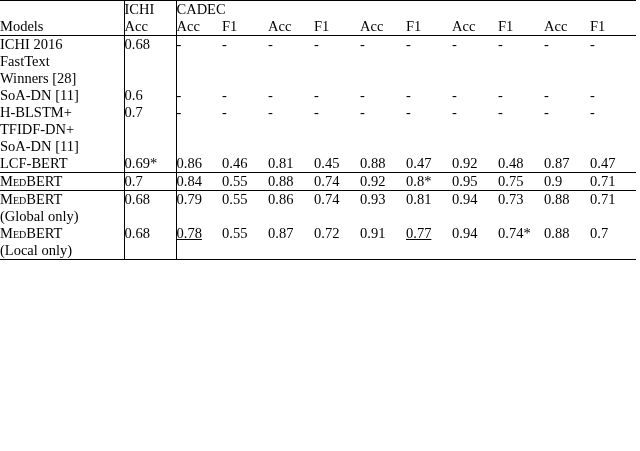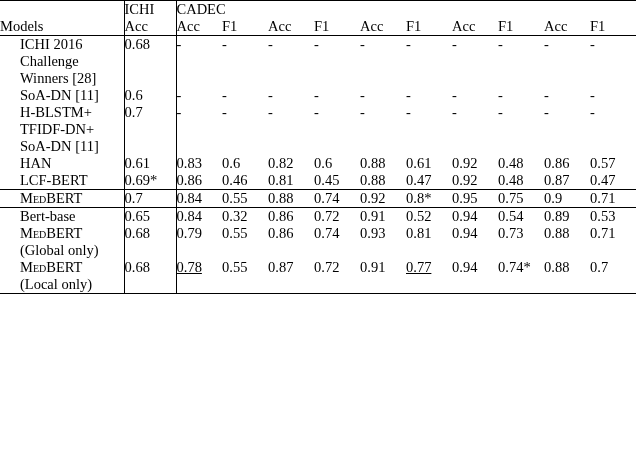--- a/index.html
+++ b/index.html
@@ -67,21 +67,20 @@
   .model-cell {
     padding: 2.5px 4px 2.5px 6px;
     white-space: normal;
   }
   .justify-row {
     display: flex;
     justify-content: space-between;
   }
   .modelname {
     display: block;
-    padding-left: 20px;
   }
 </style>
 </head>
 <body>
 
 <div id="root">
   <table class="results">
     <colgroup>
       <col class="c-model">
       <col class="c-ichi">
@@ -114,21 +113,21 @@
         <td class="colhead">Acc</td>
         <td class="colhead">F1</td>
         <td class="colhead">Acc</td>
         <td class="colhead">F1</td>
       </tr>
     </thead>
     <tbody id="tbody">
         <tr>
           <td class="model-cell">
             <span class="modelname">ICHI 2016</span>
-            <span class="modelname">Challenge</span>
+            <span class="modelname">FastText</span>
             <span class="modelname">Winners [28]</span>
           </td>
           <td class="cell vsep-left">0.68</td>
           <td class="cell vsep-left">-</td>
           <td class="cell">-</td>
           <td class="cell">-</td>
           <td class="cell">-</td>
           <td class="cell">-</td>
           <td class="cell">-</td>
           <td class="cell">-</td>
@@ -162,36 +161,20 @@
           <td class="cell vsep-left">-</td>
           <td class="cell">-</td>
           <td class="cell">-</td>
           <td class="cell">-</td>
           <td class="cell">-</td>
           <td class="cell">-</td>
           <td class="cell">-</td>
           <td class="cell">-</td>
           <td class="cell">-</td>
           <td class="cell">-</td>
-        </tr>
-        <tr>
-          <td class="model-cell">
-            <span class="modelname">HAN</span>
-          </td>
-          <td class="cell vsep-left">0.61</td>
-          <td class="cell vsep-left">0.83</td>
-          <td class="cell bold">0.6</td>
-          <td class="cell">0.82</td>
-          <td class="cell">0.6</td>
-          <td class="cell">0.88</td>
-          <td class="cell">0.61</td>
-          <td class="cell">0.92</td>
-          <td class="cell">0.48</td>
-          <td class="cell">0.86</td>
-          <td class="cell">0.57</td>
         </tr>
         <tr>
           <td class="model-cell">
             <span class="modelname">LCF-BERT</span>
           </td>
           <td class="cell vsep-left">0.69*</td>
           <td class="cell vsep-left">0.86</td>
           <td class="cell">0.46</td>
           <td class="cell">0.81</td>
           <td class="cell">0.45</td>
@@ -213,36 +196,20 @@
           <td class="cell bold">0.74</td>
           <td class="cell">0.92</td>
           <td class="cell bold">0.8*</td>
           <td class="cell">0.95</td>
           <td class="cell bold">0.75</td>
           <td class="cell bold">0.9</td>
           <td class="cell bold">0.71</td>
         </tr>
         <tr>
           <td class="model-cell">
-            <span class="modelname">Bert-base</span>
-          </td>
-          <td class="cell vsep-left">0.65</td>
-          <td class="cell vsep-left">0.84</td>
-          <td class="cell">0.32</td>
-          <td class="cell">0.86</td>
-          <td class="cell">0.72</td>
-          <td class="cell">0.91</td>
-          <td class="cell">0.52</td>
-          <td class="cell">0.94</td>
-          <td class="cell">0.54</td>
-          <td class="cell">0.89</td>
-          <td class="cell">0.53</td>
-        </tr>
-        <tr>
-          <td class="model-cell">
             <span class="modelname smallcaps">MedBERT</span>
             <span class="modelname">(Global only)</span>
           </td>
           <td class="cell vsep-left">0.68</td>
           <td class="cell vsep-left">0.79</td>
           <td class="cell">0.55</td>
           <td class="cell">0.86</td>
           <td class="cell bold">0.74</td>
           <td class="cell">0.93</td>
           <td class="cell bold">0.81</td>

